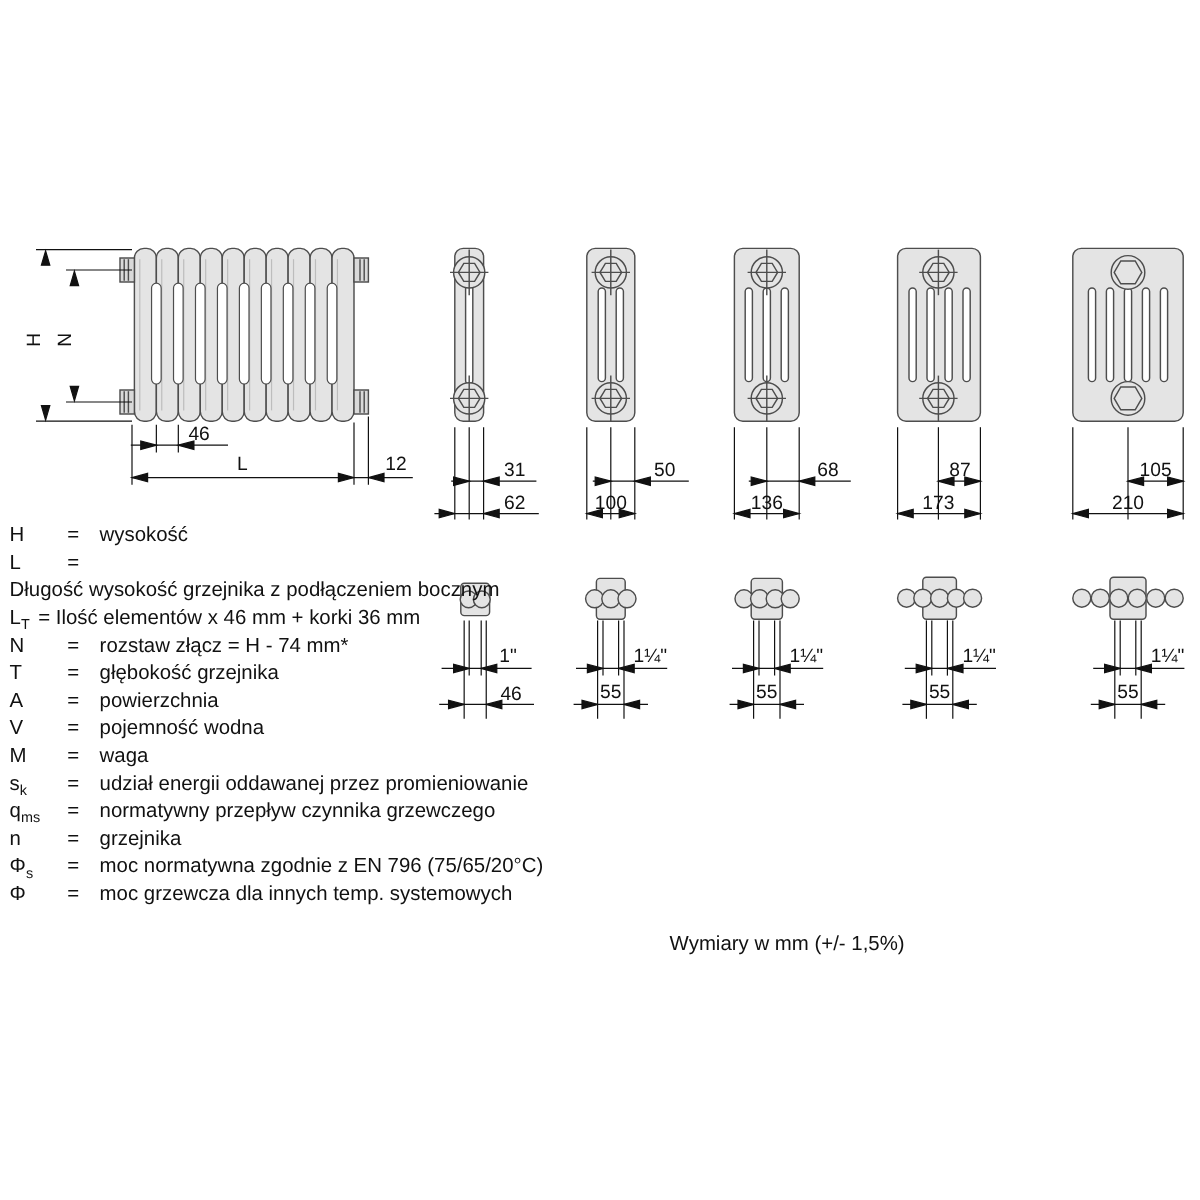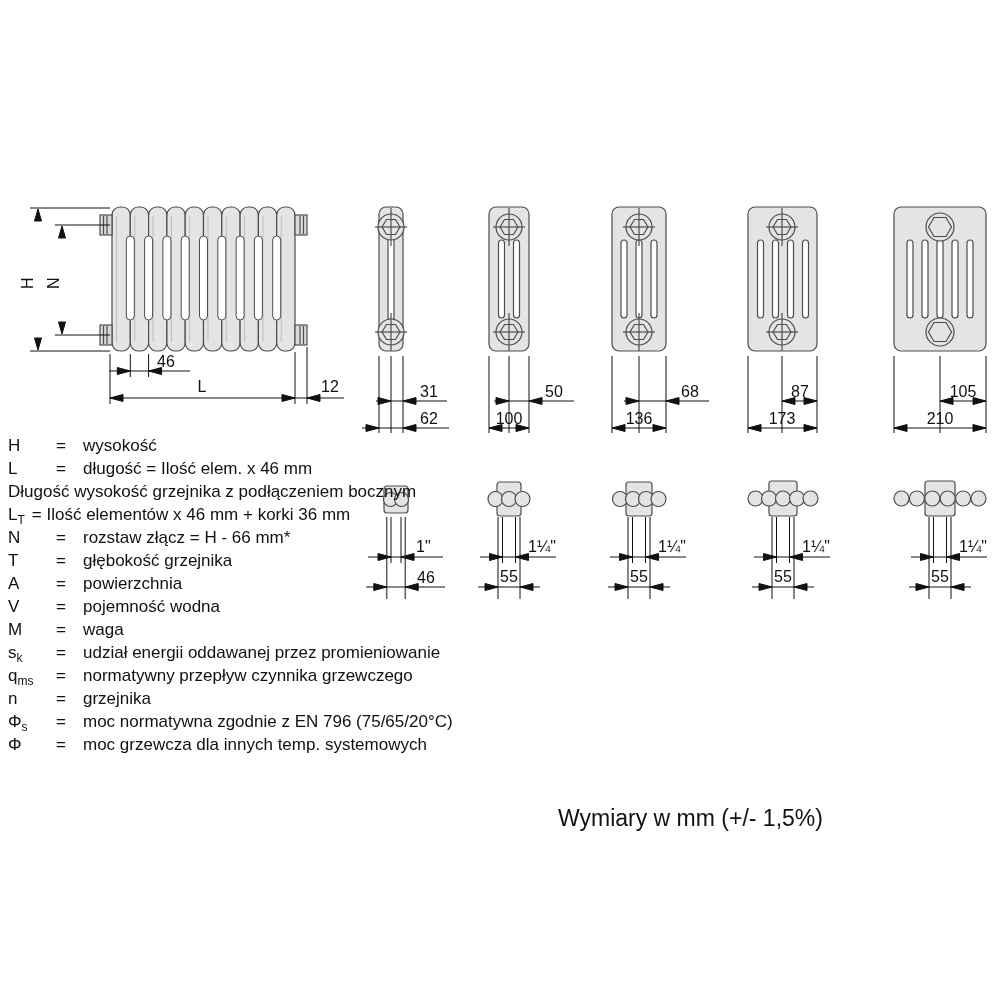--- a/index.html
+++ b/index.html
@@ -7,21 +7,21 @@
           font-family:"Liberation Sans",sans-serif;color:#111;}
   svg{position:absolute;left:0;top:0;}
   svg text{font-family:"Liberation Sans",sans-serif;font-size:16px;fill:#111;}
   .legend{position:absolute;left:8px;top:434px;font-size:17px;line-height:23px;white-space:nowrap;}
   .lg-row{display:flex;align-items:baseline;height:23px;}
   .lg-sym{flex:0 0 48px;}
   .lg-eq{flex:0 0 27px;}
   .lg-lt .lg-sym{flex:0 0 auto;margin-right:7px;}
   .lg-indent{padding-left:74px;}
   sub{font-size:12px;}
-  .footer{position:absolute;left:558px;top:777px;font-size:23px;margin-top:28px;}
+  .footer{position:absolute;left:558px;top:777px;font-size:17px;}
 </style>
 </head>
 <body>
 
 <div class="canvas">
 
 <svg width="1000" height="1000" viewBox="0 0 1000 1000">
 
   <g stroke="#4d4d4d" stroke-width="1.2" fill="#e4e4e4">
     <g>
@@ -374,33 +374,32 @@
 
 <div class="legend">
   <div class="lg-row">
     <span class="lg-sym"><span>H</span><sub></sub></span>
     <span class="lg-eq">=</span>
     <span class="lg-txt">wysokość</span>
   </div>
   <div class="lg-row">
     <span class="lg-sym"><span>L</span><sub></sub></span>
     <span class="lg-eq">=</span>
-    <span class="lg-txt">długość = Ilość elem. x 46 mm</span>
   </div>
   <div class="lg-row">
     <span class="lg-txt">Długość wysokość grzejnika z podłączeniem bocznym</span>
   </div>
   <div class="lg-row lg-lt">
     <span class="lg-sym"><span>L</span><sub>T</sub></span>
     <span class="lg-txt">= Ilość elementów x 46 mm + korki 36 mm</span>
   </div>
   <div class="lg-row">
     <span class="lg-sym"><span>N</span><sub></sub></span>
     <span class="lg-eq">=</span>
-    <span class="lg-txt">rozstaw złącz = H - 66 mm*</span>
+    <span class="lg-txt">rozstaw złącz = H - 74 mm*</span>
   </div>
   <div class="lg-row">
     <span class="lg-sym"><span>T</span><sub></sub></span>
     <span class="lg-eq">=</span>
     <span class="lg-txt">głębokość grzejnika</span>
   </div>
   <div class="lg-row">
     <span class="lg-sym"><span>A</span><sub></sub></span>
     <span class="lg-eq">=</span>
     <span class="lg-txt">powierzchnia</span>

